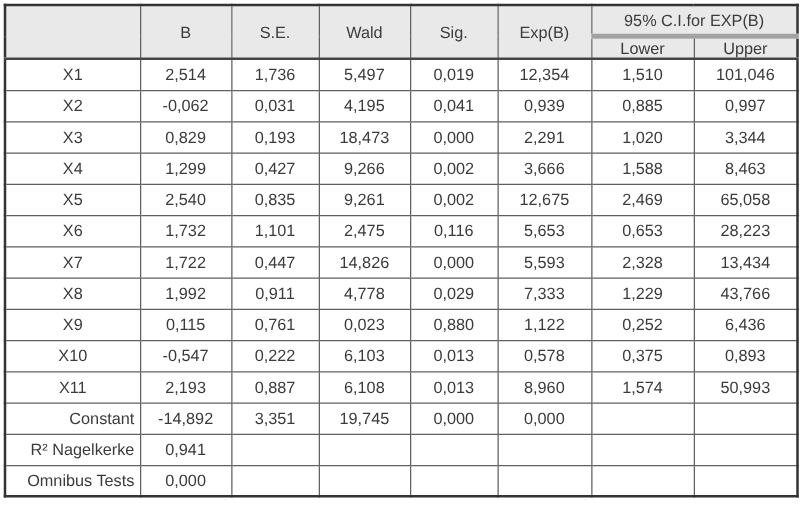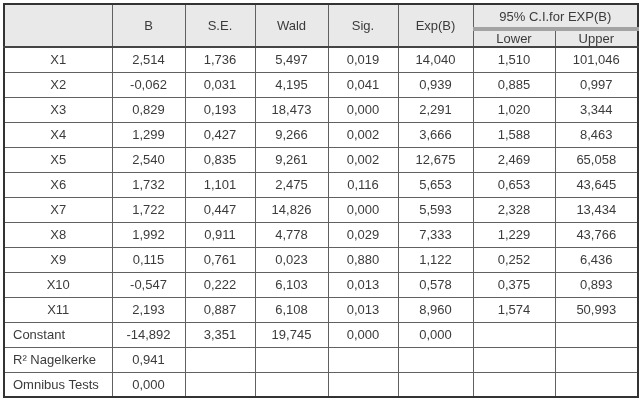--- a/index.html
+++ b/index.html
@@ -36,21 +36,21 @@
   thead th {
     background: #e9e9e9;
     font-weight: normal;
   }
   thead tr.h1 th { height: 25px; }
   thead tr.h2 th { height: 18px; }
   thead th.grouphead { border-bottom: 4px solid #a3a3a3; }
   thead { border-bottom: 2px solid #454545; }
   tbody td { height: 25px; background: #ffffff; }
   tbody td.rowlabel-left {
-    text-align: left;
+    text-align: right;
     padding-left: 8px;
   }
 </style>
 </head>
 <body>
 
 <div class="canvas">
   <table class="stats">
     <colgroup>
       <col style="width:108px">
@@ -77,21 +77,21 @@
         <th>Upper</th>
       </tr>
     </thead>
     <tbody id="table-body">
         <tr>
           <td>X1</td>
           <td>2,514</td>
           <td>1,736</td>
           <td>5,497</td>
           <td>0,019</td>
-          <td>14,040</td>
+          <td>12,354</td>
           <td>1,510</td>
           <td>101,046</td>
         </tr>
         <tr>
           <td>X2</td>
           <td>-0,062</td>
           <td>0,031</td>
           <td>4,195</td>
           <td>0,041</td>
           <td>0,939</td>
@@ -129,21 +129,21 @@
           <td>65,058</td>
         </tr>
         <tr>
           <td>X6</td>
           <td>1,732</td>
           <td>1,101</td>
           <td>2,475</td>
           <td>0,116</td>
           <td>5,653</td>
           <td>0,653</td>
-          <td>43,645</td>
+          <td>28,223</td>
         </tr>
         <tr>
           <td>X7</td>
           <td>1,722</td>
           <td>0,447</td>
           <td>14,826</td>
           <td>0,000</td>
           <td>5,593</td>
           <td>2,328</td>
           <td>13,434</td>

